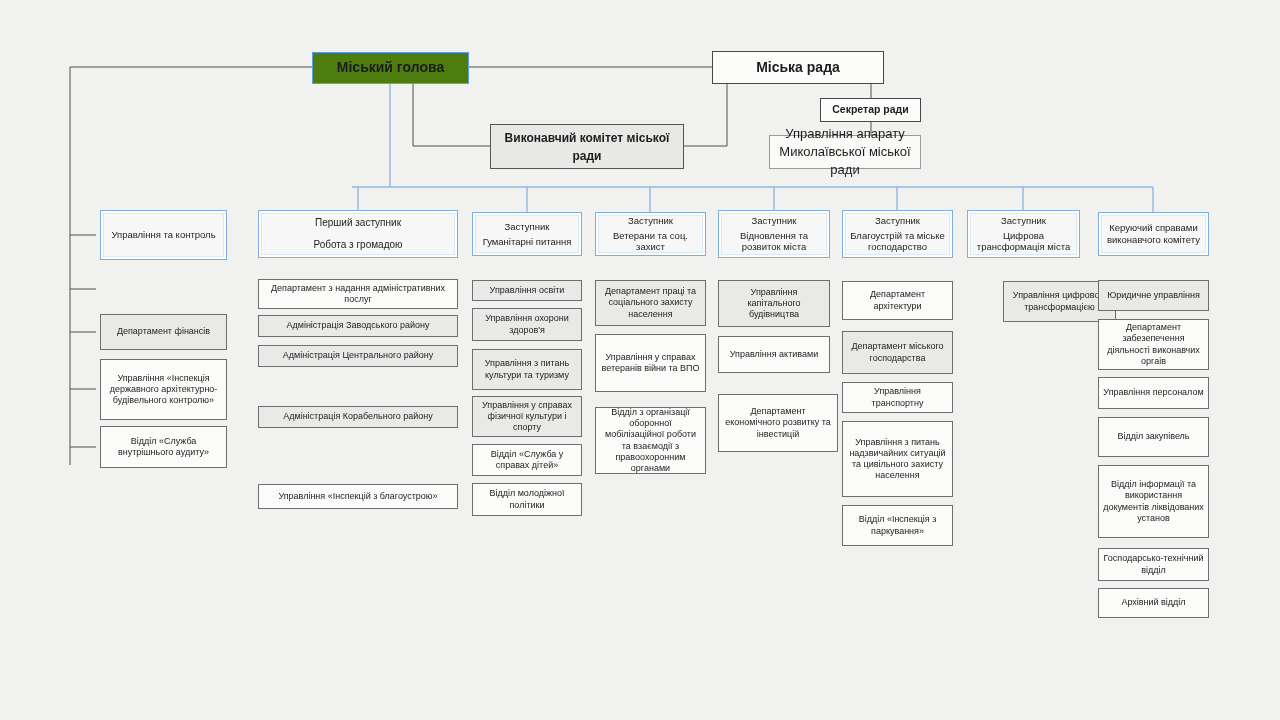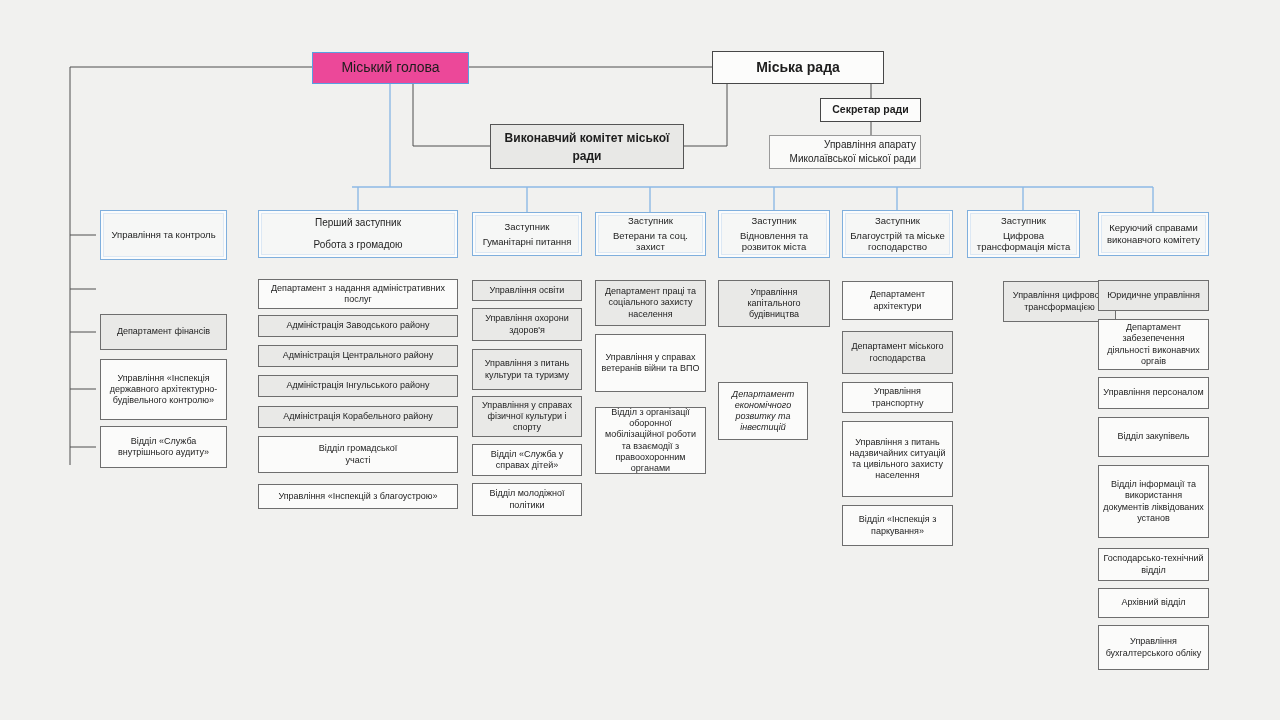--- a/index.html
+++ b/index.html
@@ -6,25 +6,25 @@
   .stage{position:relative;width:1280px;height:720px;background:#f1f1ef;overflow:hidden;
          font-family:"Liberation Sans",sans-serif;color:#1d1d1d;}
   svg.wires{position:absolute;left:0;top:0;pointer-events:none;}
   .box{position:absolute;display:flex;flex-direction:column;align-items:center;justify-content:center;
        text-align:center;border:1px solid #6e6e6e;background:#fbfbfa;font-size:9px;line-height:1.25;
        padding:2px 4px;box-sizing:border-box;}
   .shaded{background:#e9e9e7;}
   .hdr{border:1px solid #7fafdd;background:#f6f7f6;gap:3px;
        box-shadow:inset 0 0 0 2px #fbfcfc, inset 0 0 0 3px #dce8f4;font-size:9.5px;}
   .hdr.tall{gap:9px;font-size:10px;}
-  #mayor{background:#ec4899;border:1px solid #58a0e2;font-size:14px;font-weight:400;}
+  #mayor{background:#4d7c0f;border:1px solid #58a0e2;font-size:14px;font-weight:700;}
   #council{background:#fcfcfb;border:1px solid #474747;font-size:14px;font-weight:700;}
   #committee{background:#e8e8e6;border:1px solid #555;font-size:12px;font-weight:700;line-height:1.5;}
   #secretary{background:#fcfcfb;border:1px solid #474747;font-size:10.5px;font-weight:700;}
-  #apparatus{background:#fafaf9;border:1px solid #9a9a9a;font-size:10px;line-height:1.4;text-align:right;}
+  #apparatus{background:#fafaf9;border:1px solid #9a9a9a;font-size:13px;line-height:1.4;}
 </style>
 </head>
 <body>
 
 <div class="stage">
 
   <svg class="wires" width="1280" height="720">
 
     <g stroke="#4f4f4f" stroke-width="1" fill="none">
       <polyline points="312,67 70,67 70,465"></polyline>
@@ -64,23 +64,21 @@
   <div class="box" style="left:100px;top:359px;width:127px;height:61px;">Управління «Інспекція державного архітектурно-будівельного контролю»</div>
   <div class="box" style="left:100px;top:426px;width:127px;height:42px;">Відділ «Служба внутрішнього аудиту»</div>
 
   <div class="box hdr tall" style="left:258px;top:210px;width:200px;height:48px;">
     <span>Перший заступник</span>
     <span>Робота з громадою</span>
   </div>
   <div class="box" style="left:258px;top:279px;width:200px;height:30px;">Департамент з надання адміністративних послуг</div>
   <div class="box shaded" style="left:258px;top:315px;width:200px;height:22px;">Адміністрація Заводського району</div>
   <div class="box shaded" style="left:258px;top:345px;width:200px;height:22px;">Адміністрація Центрального району</div>
-  <div class="box shaded" style="left:258px;top:375px;width:200px;height:22px;">Адміністрація Інгульського району</div>
   <div class="box shaded" style="left:258px;top:406px;width:200px;height:22px;">Адміністрація Корабельного району</div>
-  <div class="box" style="left:258px;top:436px;width:200px;height:37px;padding:2px 55px;">Відділ громадської участі</div>
   <div class="box" style="left:258px;top:484px;width:200px;height:25px;">Управління «Інспекцій з благоустрою»</div>
 
   <div class="box hdr" style="left:472px;top:212px;width:110px;height:44px;">
     <span>Заступник</span>
     <span>Гуманітарні питання</span>
   </div>
   <div class="box shaded" style="left:472px;top:280px;width:110px;height:21px;">Управління освіти</div>
   <div class="box shaded" style="left:472px;top:308px;width:110px;height:33px;">Управління охорони здоров'я</div>
   <div class="box shaded" style="left:472px;top:349px;width:110px;height:41px;">Управління з питань культури та туризму</div>
   <div class="box shaded" style="left:472px;top:396px;width:110px;height:41px;">Управління у справах фізичної культури і спорту</div>
@@ -93,21 +91,22 @@
   </div>
   <div class="box shaded" style="left:595px;top:280px;width:111px;height:46px;">Департамент праці та соціального захисту населення</div>
   <div class="box" style="left:595px;top:334px;width:111px;height:58px;">Управління у справах ветеранів війни та ВПО</div>
   <div class="box" style="left:595px;top:407px;width:111px;height:67px;">Відділ з організації оборонної мобілізаційної роботи та взаємодії з правоохоронним органами</div>
 
   <div class="box hdr" style="left:718px;top:210px;width:112px;height:48px;">
     <span>Заступник</span>
     <span>Відновлення та розвиток міста</span>
   </div>
   <div class="box shaded" style="left:718px;top:280px;width:112px;height:47px;">Управління капітального будівництва</div>
-  <div class="box" style="left:718px;top:382px;width:90px;height:58px;font-style:italic;">Департамент економічного розвитку та інвестицій</div>
+  <div class="box" style="left:718px;top:336px;width:112px;height:37px;">Управління активами</div>
+  <div class="box" style="left:718px;top:394px;width:120px;height:58px;">Департамент економічного розвитку та інвестицій</div>
 
   <div class="box hdr" style="left:842px;top:210px;width:111px;height:48px;">
     <span>Заступник</span>
     <span>Благоустрій та міське господарство</span>
   </div>
   <div class="box" style="left:842px;top:281px;width:111px;height:39px;">Департамент архітектури</div>
   <div class="box shaded" style="left:842px;top:331px;width:111px;height:43px;">Департамент міського господарства</div>
   <div class="box" style="left:842px;top:382px;width:111px;height:31px;">Управління транспортну</div>
   <div class="box" style="left:842px;top:421px;width:111px;height:76px;">Управління з питань надзвичайних ситуацій та цивільного захисту населення</div>
   <div class="box" style="left:842px;top:505px;width:111px;height:41px;">Відділ «Інспекція з паркування»</div>
@@ -121,15 +120,14 @@
   <div class="box hdr" style="left:1098px;top:212px;width:111px;height:44px;">
     <span>Керуючий справами виконавчого комітету</span>
   </div>
   <div class="box shaded" style="left:1098px;top:280px;width:111px;height:31px;">Юридичне управління</div>
   <div class="box" style="left:1098px;top:319px;width:111px;height:51px;">Департамент забезепечення діяльності виконавчих оргаів</div>
   <div class="box" style="left:1098px;top:377px;width:111px;height:32px;">Управління персоналом</div>
   <div class="box" style="left:1098px;top:417px;width:111px;height:40px;">Відділ закупівель</div>
   <div class="box" style="left:1098px;top:465px;width:111px;height:73px;">Відділ інформації та використання документів ліквідованих установ</div>
   <div class="box" style="left:1098px;top:548px;width:111px;height:33px;">Господарсько-технічний відділ</div>
   <div class="box" style="left:1098px;top:588px;width:111px;height:30px;">Архівний відділ</div>
-  <div class="box" style="left:1098px;top:625px;width:111px;height:45px;">Управління бухгалтерського обліку</div>
 
 </div>
 
 </body></html>

